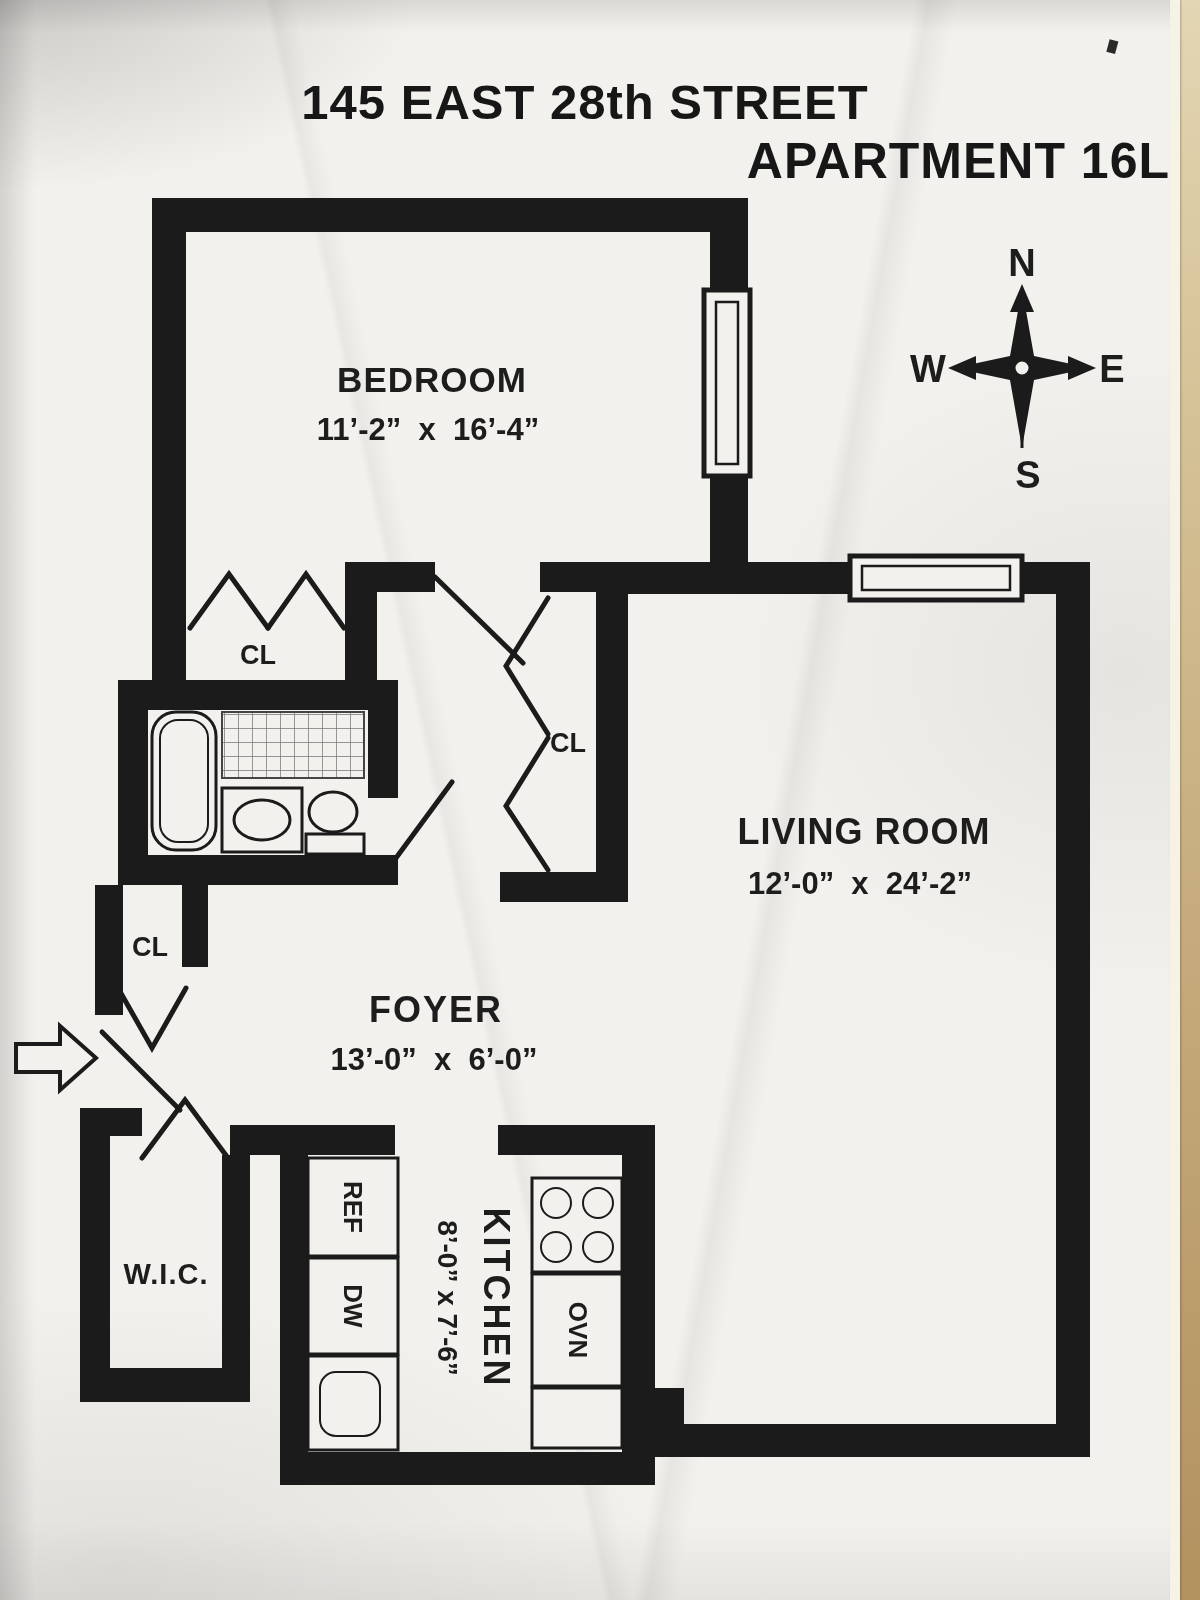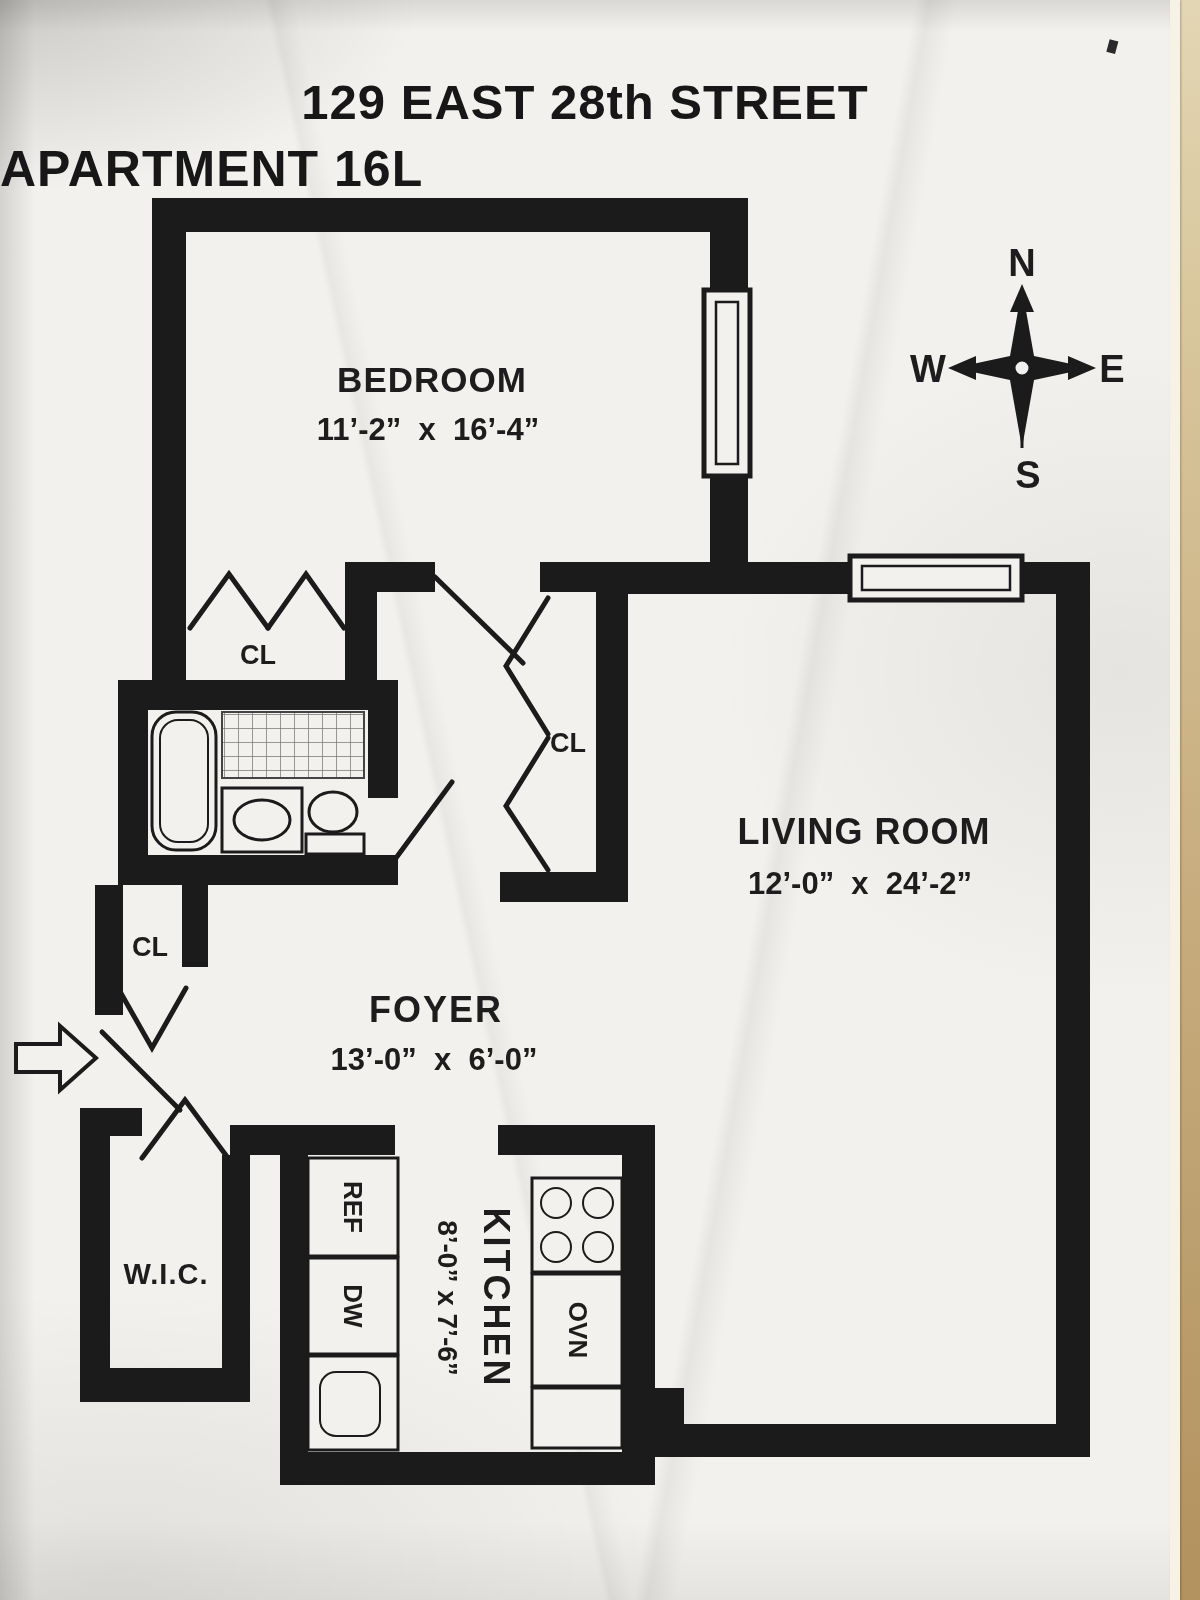--- a/index.html
+++ b/index.html
@@ -24,41 +24,41 @@
   }
   .edge-line{
     position:absolute;left:1170px;top:0;width:10px;height:1600px;
     background:#f7f2e6;box-shadow:1px 0 2px rgba(0,0,0,0.25);
   }
   .title{
     position:absolute;left:0;top:74px;width:1170px;text-align:center;
     font-size:49px;font-weight:bold;letter-spacing:1px;color:#171717;
   }
   .subtitle{
-    position:absolute;left:0;top:140px;width:1170px;text-align:left;
+    position:absolute;left:0;top:132px;width:1170px;text-align:right;
     font-size:50px;font-weight:bold;letter-spacing:1px;color:#171717;
   }
   svg{position:absolute;left:0;top:0;}
   svg text{font-family:"Liberation Sans",sans-serif;font-weight:bold;fill:#1d1d1d;}
   .wall{fill:#1b1b1b;}
   .fixture{fill:#f3f1ed;stroke:#1b1b1b;stroke-width:3;}
   .fixture-thin{fill:none;stroke:#1b1b1b;stroke-width:2;}
   .door{fill:none;stroke:#1b1b1b;stroke-width:5;stroke-linecap:round;}
   .win-outer{fill:#f3f1ed;stroke:#1b1b1b;stroke-width:5;}
   .win-inner{fill:none;stroke:#1b1b1b;stroke-width:2.5;}
   .compass-shape{fill:#1b1b1b;}
 </style>
 </head>
 <body>
 
 <div class="photo">
   <div class="paper"></div>
   <div class="edge-line"></div>
 
-  <div class="title">129 EAST 28th STREET</div>
+  <div class="title">145 EAST 28th STREET</div>
   <div class="subtitle">APARTMENT 16L</div>
 
   <svg width="1200" height="1600" viewBox="0 0 1200 1600">
     <defs>
       <pattern id="tiles" width="14" height="14" patternUnits="userSpaceOnUse">
         <path d="M14 0H0V14" fill="none" stroke="#777" stroke-width="1.5"></path>
       </pattern>
     </defs>
 
     <rect x="1108" y="40" width="9" height="13" fill="#2a2a2a" transform="rotate(15 1112 46)"></rect>

